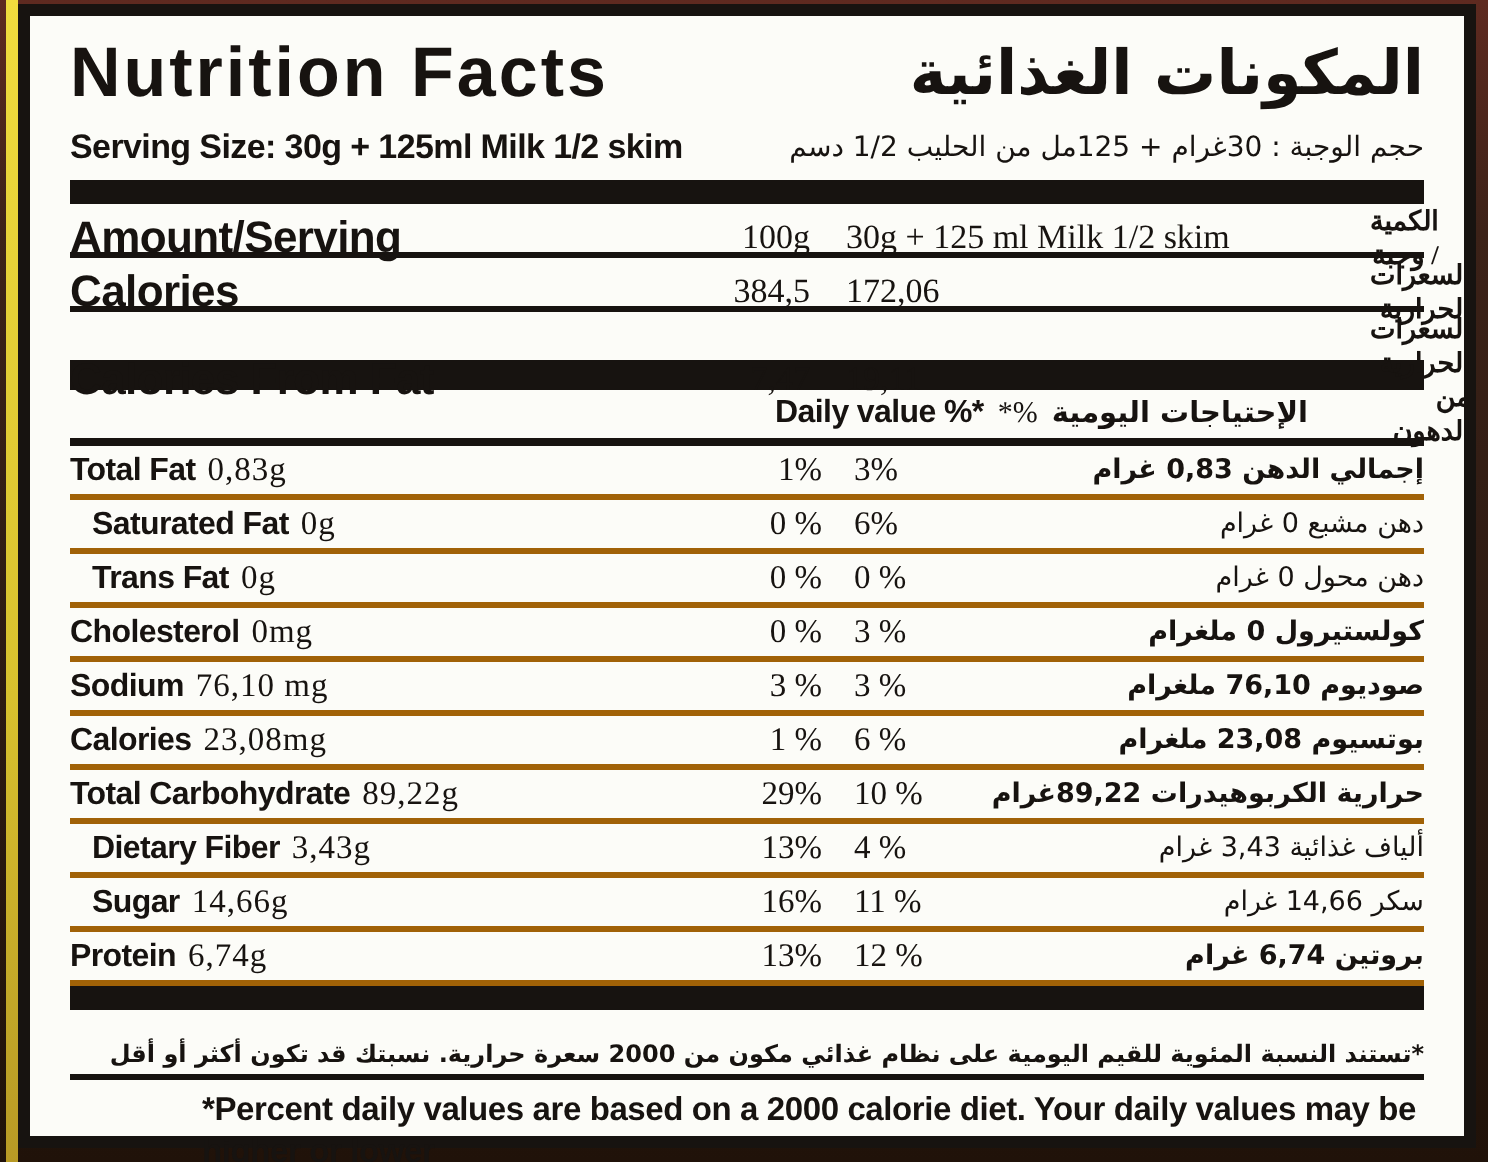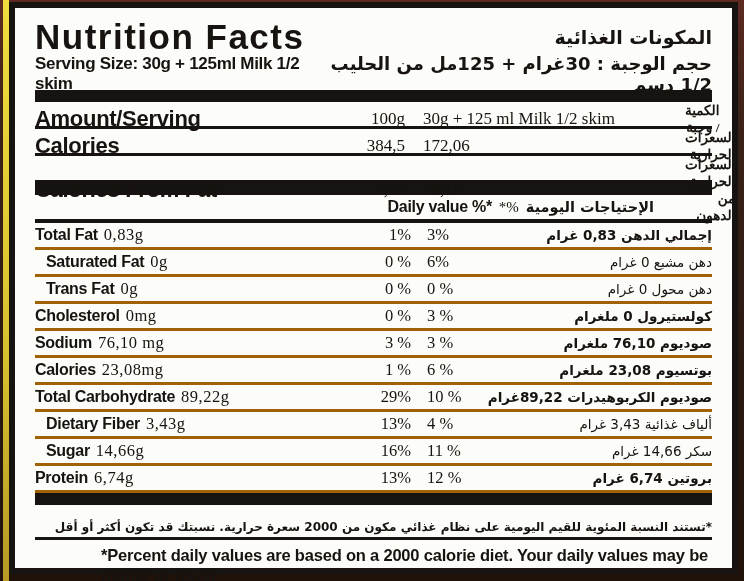--- a/index.html
+++ b/index.html
@@ -7,25 +7,25 @@
   .screen{position:relative;width:744px;height:581px;overflow:hidden;
           background:linear-gradient(180deg,#5e2a20 0%,#3c2218 20%,#2b1a12 60%,#201209 100%);}
   .strip-yellow{position:absolute;left:3px;top:0;width:6px;height:100%;background:linear-gradient(180deg,#f0dc3e,#d8c12e 60%,#b89a25);}
   .label-box{position:absolute;left:9px;top:2px;width:729px;height:572px;box-sizing:border-box;
              background:#fcfcf8;border:6px solid #171310;}
   .inner{padding:5px 20px 0 20px;color:#171310;}
 
   
   .title-row{display:flex;justify-content:space-between;align-items:flex-start;height:44px;padding-top:4px;}
   .title-en{font-size:35px;font-weight:700;letter-spacing:1.5px;line-height:40px;}
-  .title-ar{font-family:"DejaVu Sans",sans-serif;font-size:19px;font-weight:700;line-height:40px;}
+  .title-ar{font-family:"DejaVu Sans",sans-serif;font-size:31px;font-weight:700;line-height:40px;}
   .serving-row{display:flex;justify-content:space-between;align-items:center;height:25px;}
   .serving-en{font-size:17px;font-weight:700;letter-spacing:-0.3px;}
   .serving-en .sv{font-weight:600;}
-  .serving-ar{font-family:"DejaVu Sans",sans-serif;font-size:18px;font-weight:700;}
+  .serving-ar{font-family:"DejaVu Sans",sans-serif;font-size:14px;font-weight:400;}
 
   .bar{height:12px;background:#171310;margin-top:4px;}
   .bar2{height:12px;background:#171310;}
 
   
   .arow{display:grid;grid-template-columns:300px 88px 262px 1fr;align-items:center;height:24px;border-bottom:3px solid #171310;}
   .arow .c1{font-size:22px;font-weight:700;letter-spacing:-0.3px;}
   .arow.light .c1{font-weight:600;}
   .arow .c2{font-family:"Liberation Serif",serif;font-size:17px;text-align:right;padding-right:18px;}
   .arow .c3{font-family:"Liberation Serif",serif;font-size:17px;text-align:left;}
@@ -146,21 +146,21 @@
         <div class="lblc"><span class="lbl">Calories</span><span class="amt">23,08mg</span></div>
         <div class="p1">1 %</div>
         <div class="p2">6 %</div>
         <div class="ar">بوتسيوم 23,08 ملغرام</div>
       </div>
 
       <div class="nrow major">
         <div class="lblc"><span class="lbl">Total Carbohydrate</span><span class="amt">89,22g</span></div>
         <div class="p1">29%</div>
         <div class="p2">10 %</div>
-        <div class="ar">صوديوم الكربوهيدرات 89,22غرام</div>
+        <div class="ar">حرارية الكربوهيدرات 89,22غرام</div>
       </div>
 
       <div class="nrow sub">
         <div class="lblc"><span class="lbl">Dietary Fiber</span><span class="amt">3,43g</span></div>
         <div class="p1">13%</div>
         <div class="p2">4 %</div>
         <div class="ar">ألياف غذائية 3,43 غرام</div>
       </div>
 
       <div class="nrow sub">

